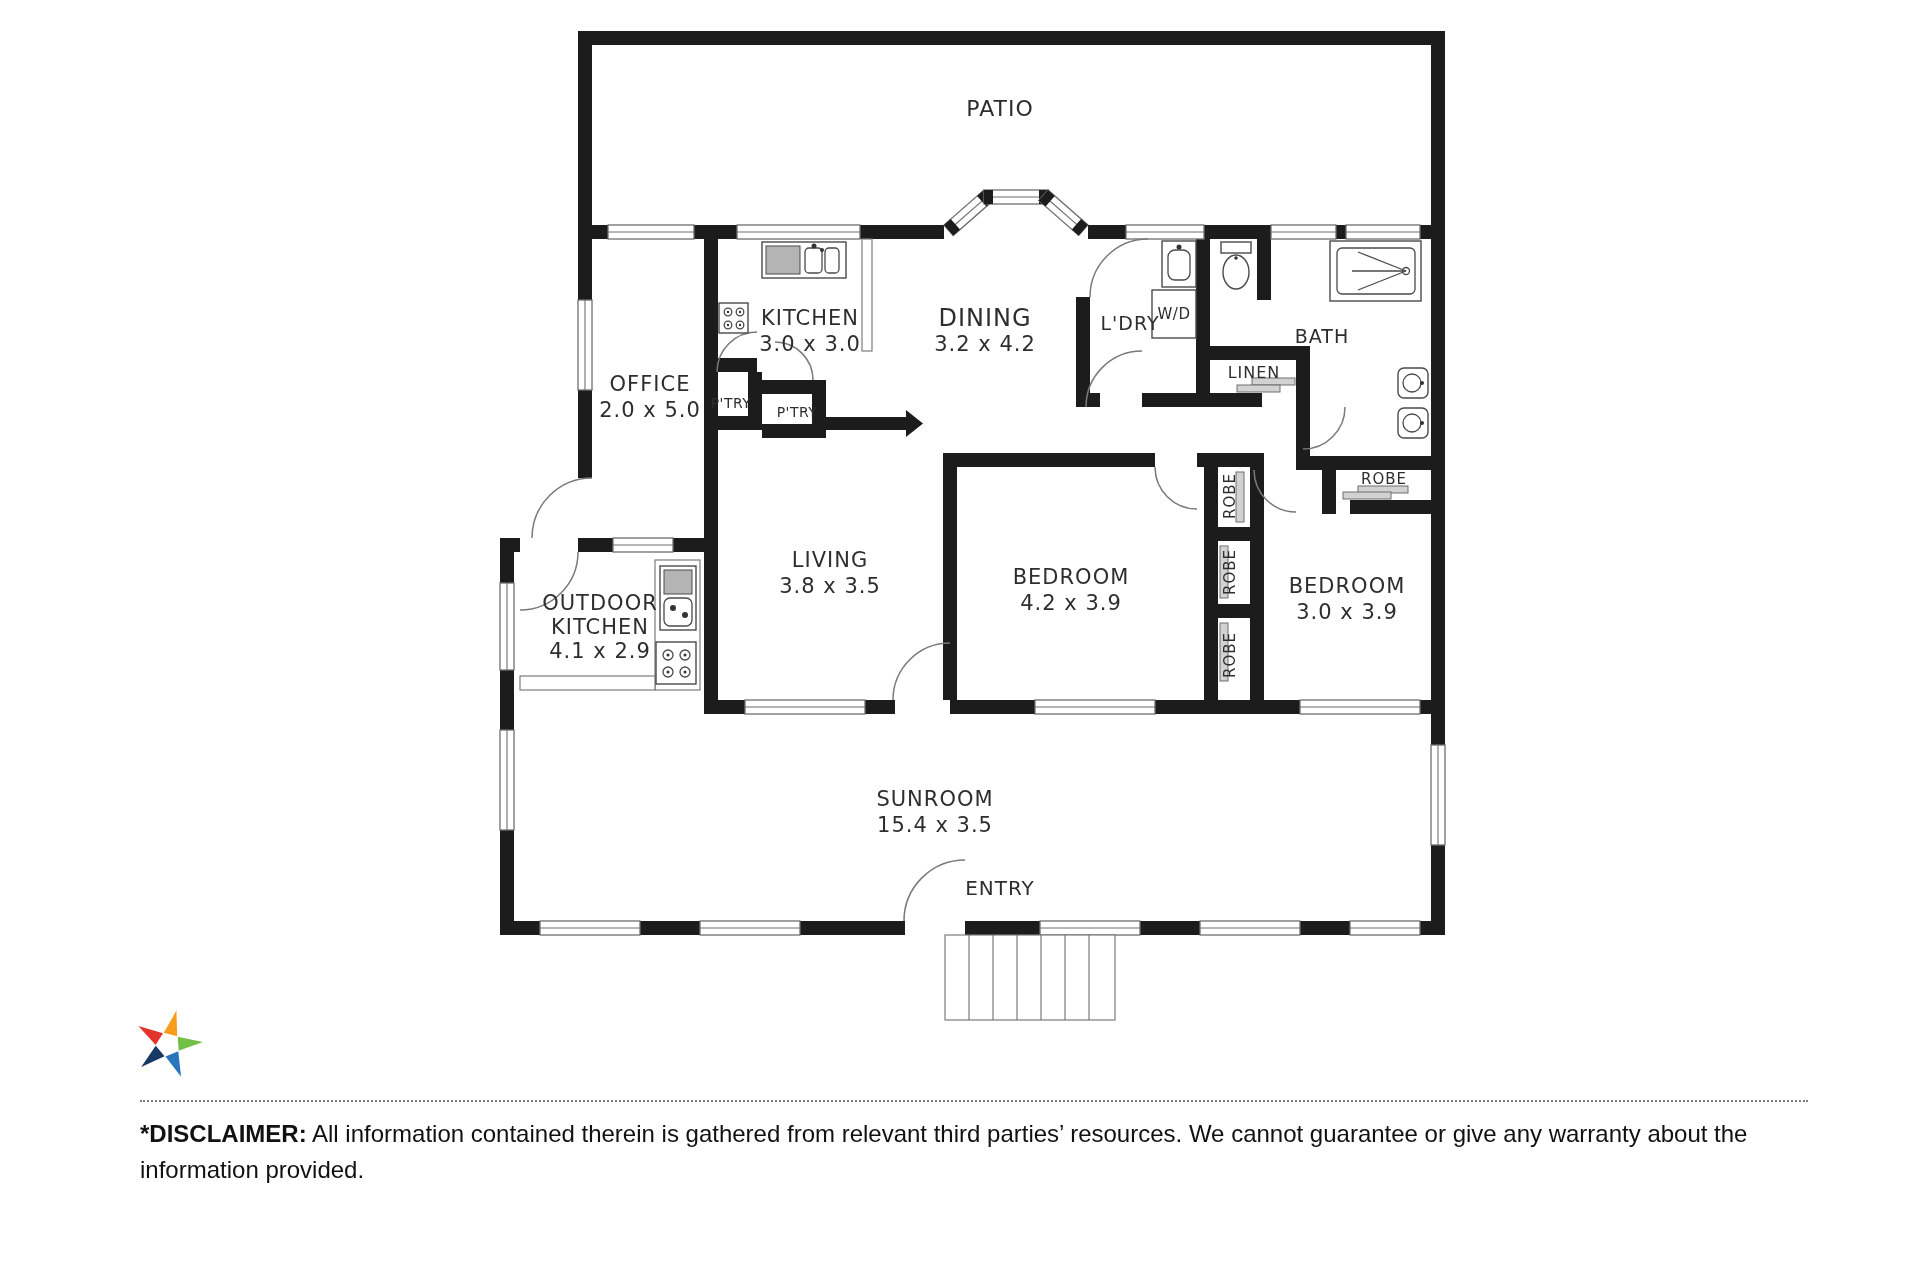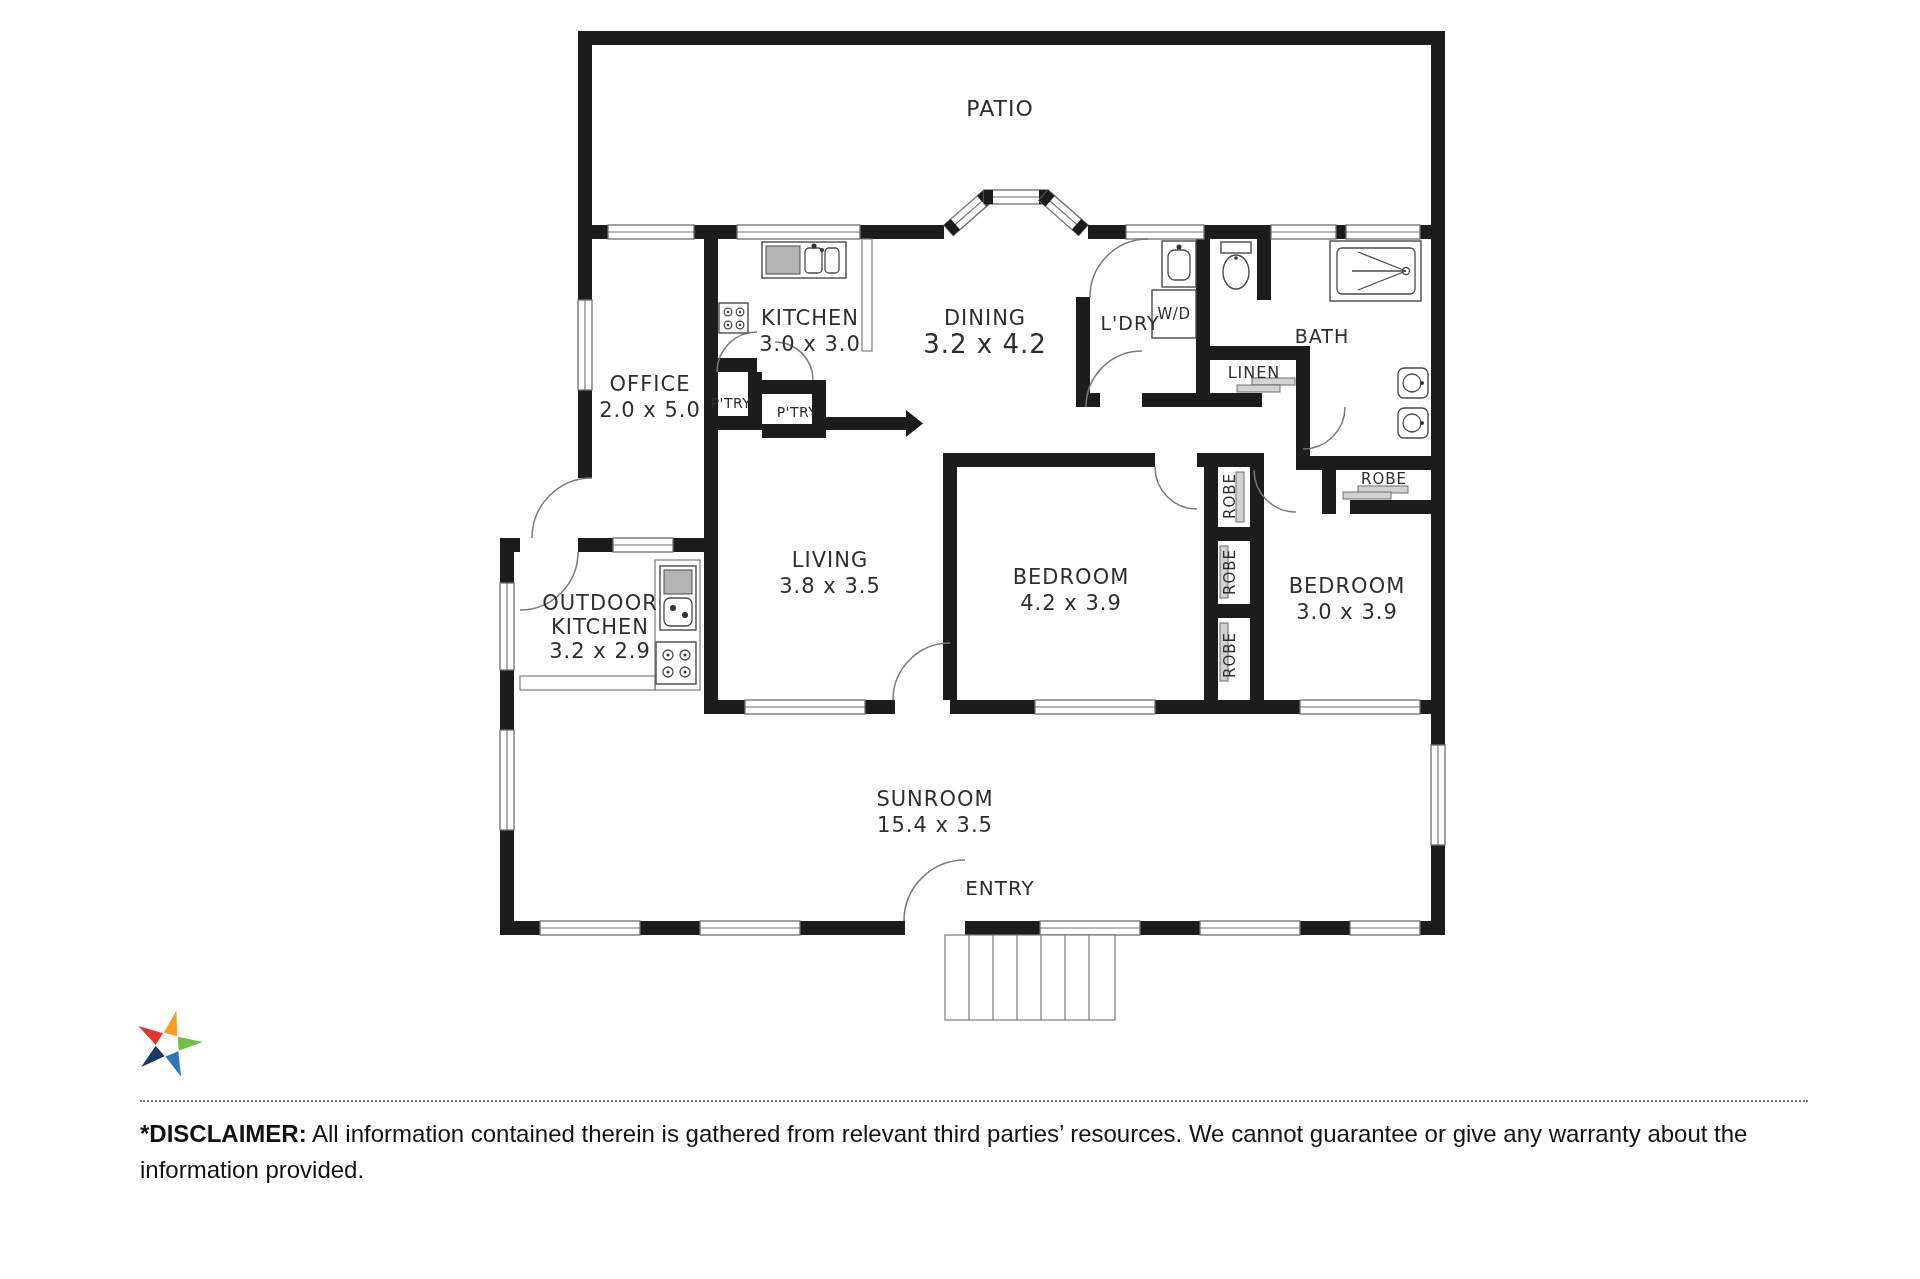--- a/index.html
+++ b/index.html
@@ -297,22 +297,22 @@
 
   <div>
     <div class="rl" style="left:1000px;top:108px;font-size:22px;">PATIO</div>
 
     <div class="rl" style="left:650px;top:384px;font-size:21px;">OFFICE</div>
     <div class="rl" style="left:650px;top:410px;font-size:21px;">2.0 x 5.0</div>
 
     <div class="rl" style="left:810px;top:318px;font-size:21px;">KITCHEN</div>
     <div class="rl" style="left:810px;top:344px;font-size:21px;">3.0 x 3.0</div>
 
-    <div class="rl" style="left:985px;top:318px;font-size:21px;">DINING</div>
-    <div class="rl" style="left:985px;top:344px;font-size:26px;">3.2 x 4.2</div>
+    <div class="rl" style="left:985px;top:318px;font-size:24px;">DINING</div>
+    <div class="rl" style="left:985px;top:344px;font-size:21px;">3.2 x 4.2</div>
 
     <div class="rl" style="left:1130px;top:323px;font-size:19px;">L'DRY</div>
     <div class="rl" style="left:1174px;top:314px;font-size:15px;letter-spacing:0.5px;">W/D</div>
 
     <div class="rl" style="left:1322px;top:336px;font-size:19px;">BATH</div>
     <div class="rl" style="left:1254px;top:372px;font-size:16px;">LINEN</div>
 
     <div class="rl" style="left:731px;top:403px;font-size:14px;letter-spacing:0.5px;">P'TRY</div>
     <div class="rl" style="left:797px;top:412px;font-size:14px;letter-spacing:0.5px;">P'TRY</div>
 
@@ -326,21 +326,21 @@
     <div class="rl" style="left:1347px;top:612px;font-size:21px;">3.0 x 3.9</div>
 
     <div class="rl" style="left:1384px;top:479px;font-size:15px;">ROBE</div>
 
     <div class="rl vert" style="left:1230px;top:496px;font-size:15px;"><span>ROBE</span></div>
     <div class="rl vert" style="left:1230px;top:572px;font-size:15px;"><span>ROBE</span></div>
     <div class="rl vert" style="left:1230px;top:655px;font-size:15px;"><span>ROBE</span></div>
 
     <div class="rl" style="left:600px;top:603px;font-size:21px;">OUTDOOR</div>
     <div class="rl" style="left:600px;top:627px;font-size:21px;">KITCHEN</div>
-    <div class="rl" style="left:600px;top:651px;font-size:21px;">3.2 x 2.9</div>
+    <div class="rl" style="left:600px;top:651px;font-size:21px;">4.1 x 2.9</div>
 
     <div class="rl" style="left:935px;top:799px;font-size:21px;">SUNROOM</div>
     <div class="rl" style="left:935px;top:825px;font-size:21px;">15.4 x 3.5</div>
 
     <div class="rl" style="left:1000px;top:888px;font-size:20px;">ENTRY</div>
   </div>
 
   <svg id="logo-star" width="80" height="82" viewBox="0 0 110 110">
     <polygon fill="#e2342b" points="14.3,31.6 48.1,41.5 38.0,57.6"></polygon>
     <polygon fill="#f89c1c" points="66.6,10.4 49.2,41.0 67.6,45.6"></polygon>

